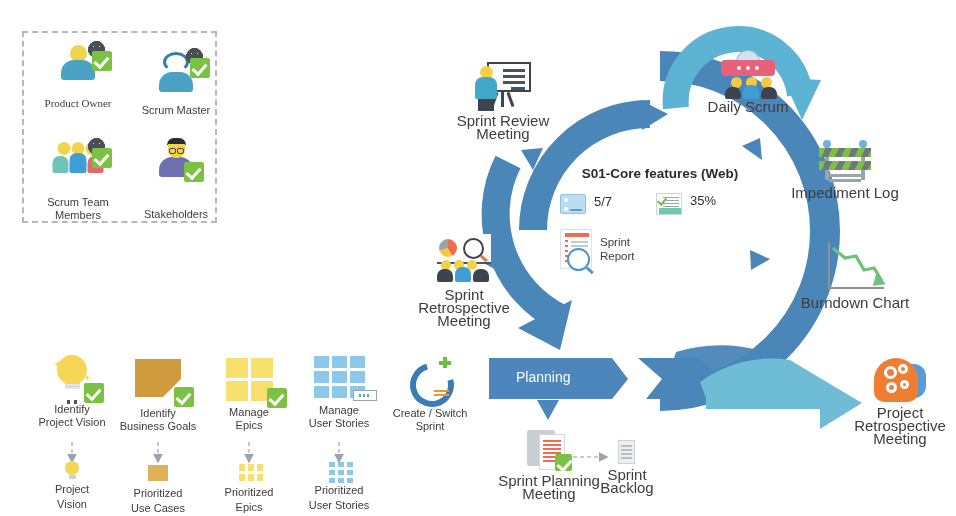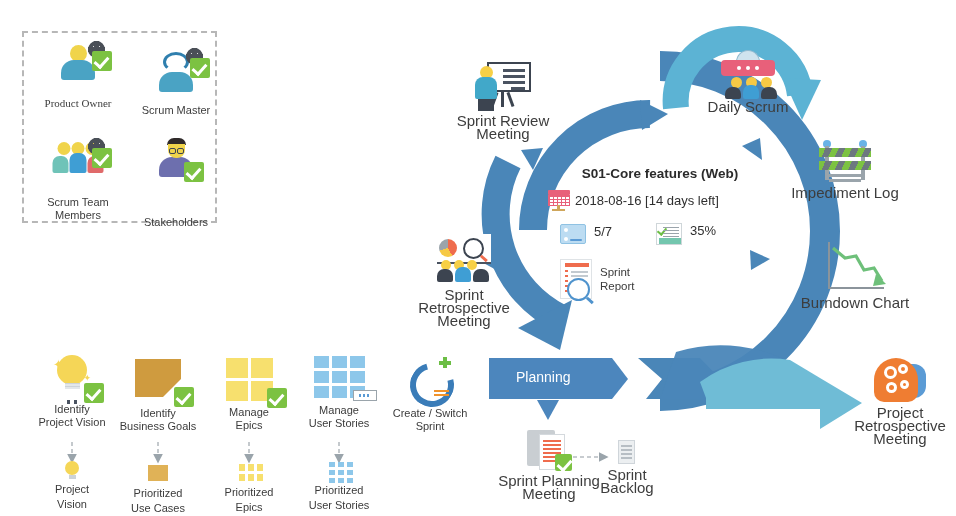--- a/index.html
+++ b/index.html
@@ -261,21 +261,21 @@
       <div style="width:19px;height:7px;background:#2f2a2a;border-radius:9px 9px 0 0;margin:0 auto;"></div>
       <div style="width:17px;height:14px;background:#f0d44b;border-radius:0 0 8px 8px;margin:-1px auto 0;
                   position:relative;">
         <span style="position:absolute;left:1px;top:4px;width:5px;height:4px;border:1.5px solid #3c4450;border-radius:2px;"></span>
         <span style="position:absolute;right:1px;top:4px;width:5px;height:4px;border:1.5px solid #3c4450;border-radius:2px;"></span>
       </div>
       <div class="p-body" style="background:#6d6fae;margin-top:-1px;"></div>
     </div>
     <div class="check" style="left:54px;top:26px;"></div>
   </div>
-  <div class="cap" style="margin-top:24px;">Stakeholders</div>
+  <div class="cap" style="margin-top:16px;">Stakeholders</div>
 </div>
 
 <svg id="diagram-svg" viewBox="0 0 956 516">
   <defs>
     <marker id="dashArrow" markerWidth="7" markerHeight="7" refX="5" refY="3" orient="auto">
       <path d="M0,0 L6,3 L0,6 z" fill="#9aa4ab"></path>
     </marker>
   </defs>
 
   <g>
@@ -329,29 +329,20 @@
   <g>
     <path d="M 829 242 L 829 288 L 884 288" fill="none" stroke="#8b949b" stroke-width="2"></path>
     <path d="M 833 248 L 845 258 L 856 256 L 864 270 L 874 268 L 882 281" fill="none" stroke="#6ec07a" stroke-width="3.2"></path>
     <path d="M 876 274 l 10 10 l -13 2 z" fill="#6ec07a"></path>
   </g>
 </svg>
 
 <div id="sprint-card">
   <div id="sprint-title">S01-Core features (Web)</div>
 
-  <div class="row" id="date-row">
-    <span class="cal">
-      <span class="top"></span>
-        <span class="grid"></span>
-        <span class="stand"></span>
-        <span class="base"></span>
-    </span>
-    <span id="date-text">2018-08-16 [14 days left]</span>
-  </div>
 
   <div id="metrics-row">
     <div class="metric">
       <span class="card-ico">
         <s></s>
           <s></s>
           <b></b>
           <b></b>
           <b></b>
       </span>

